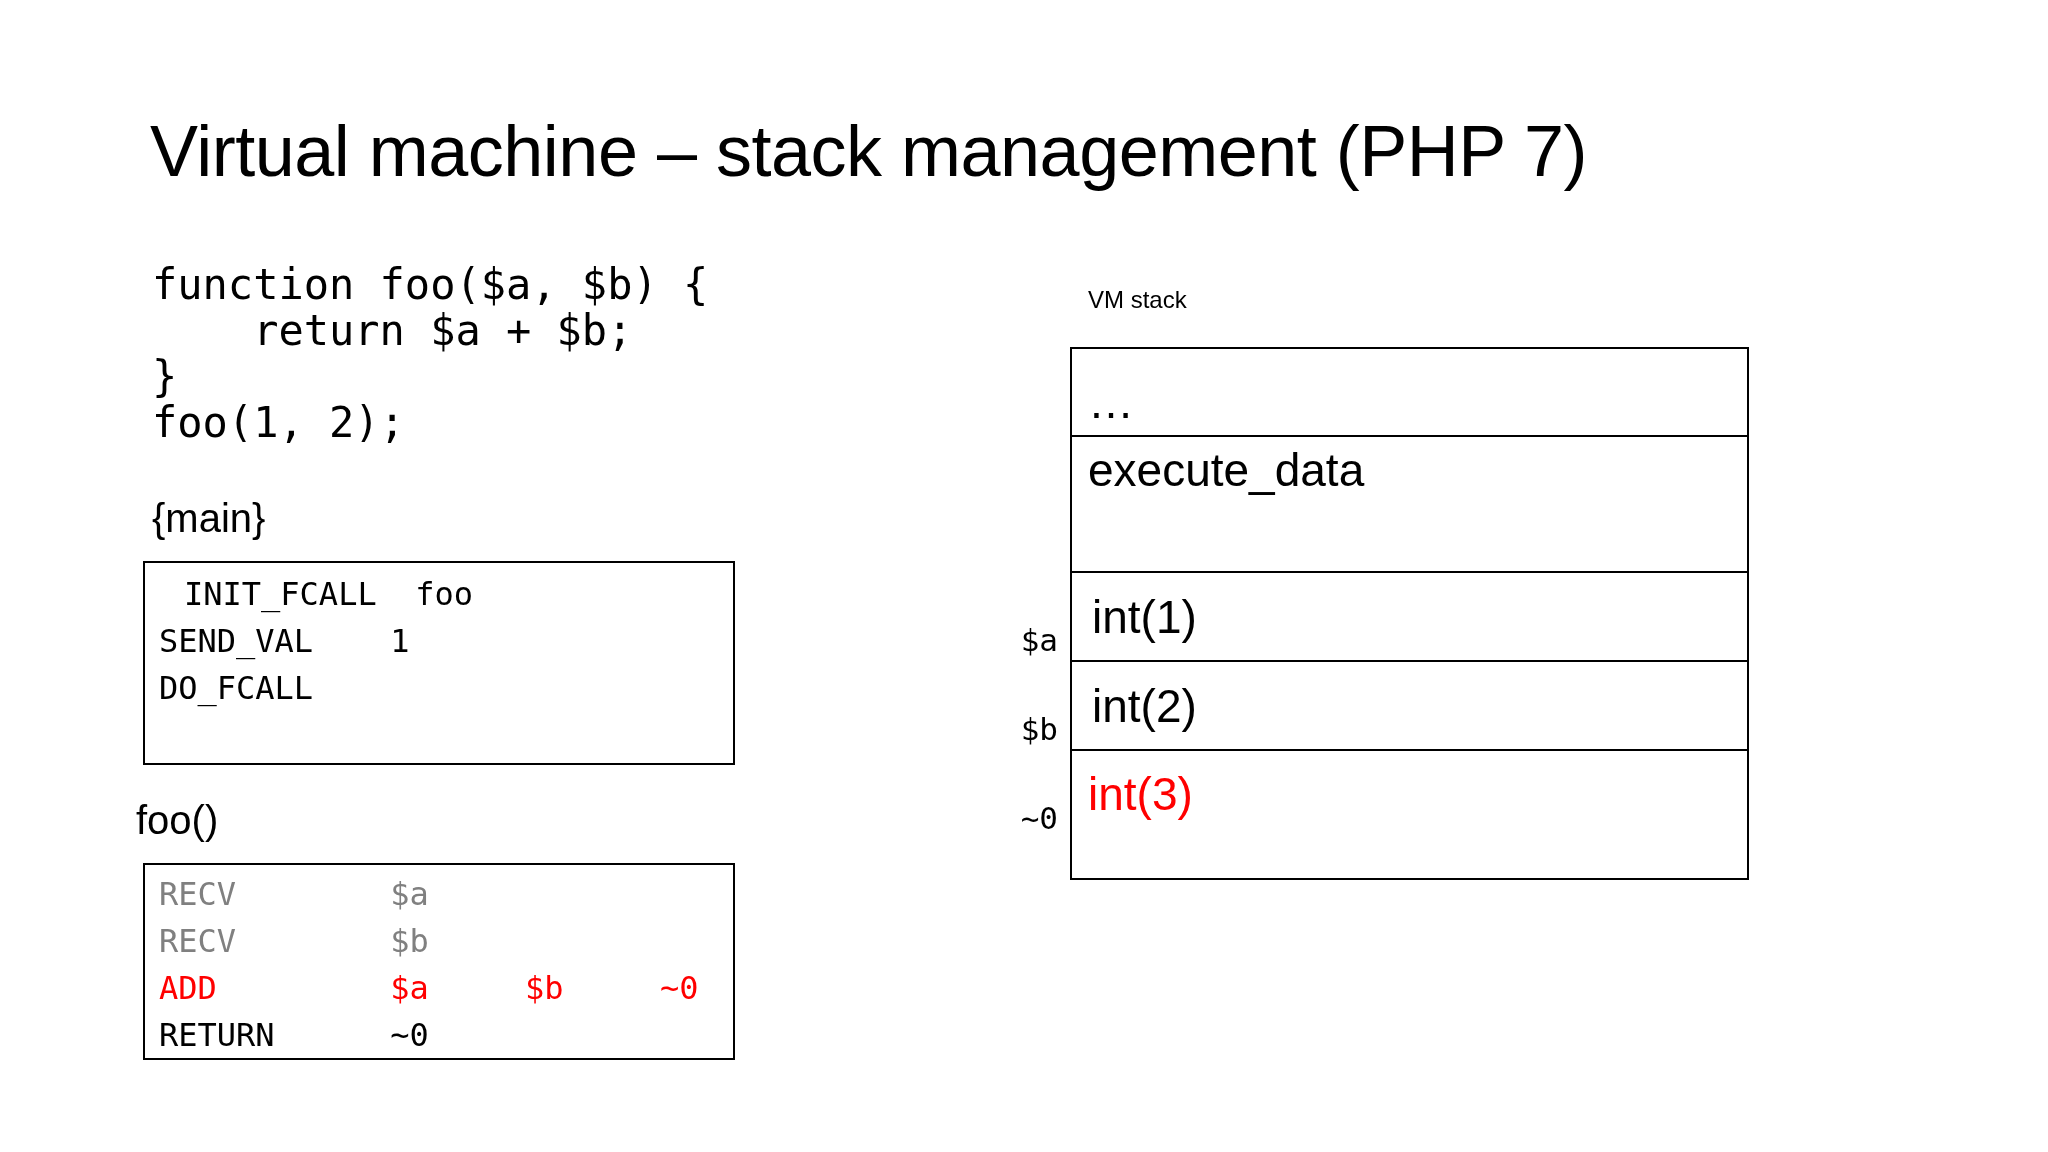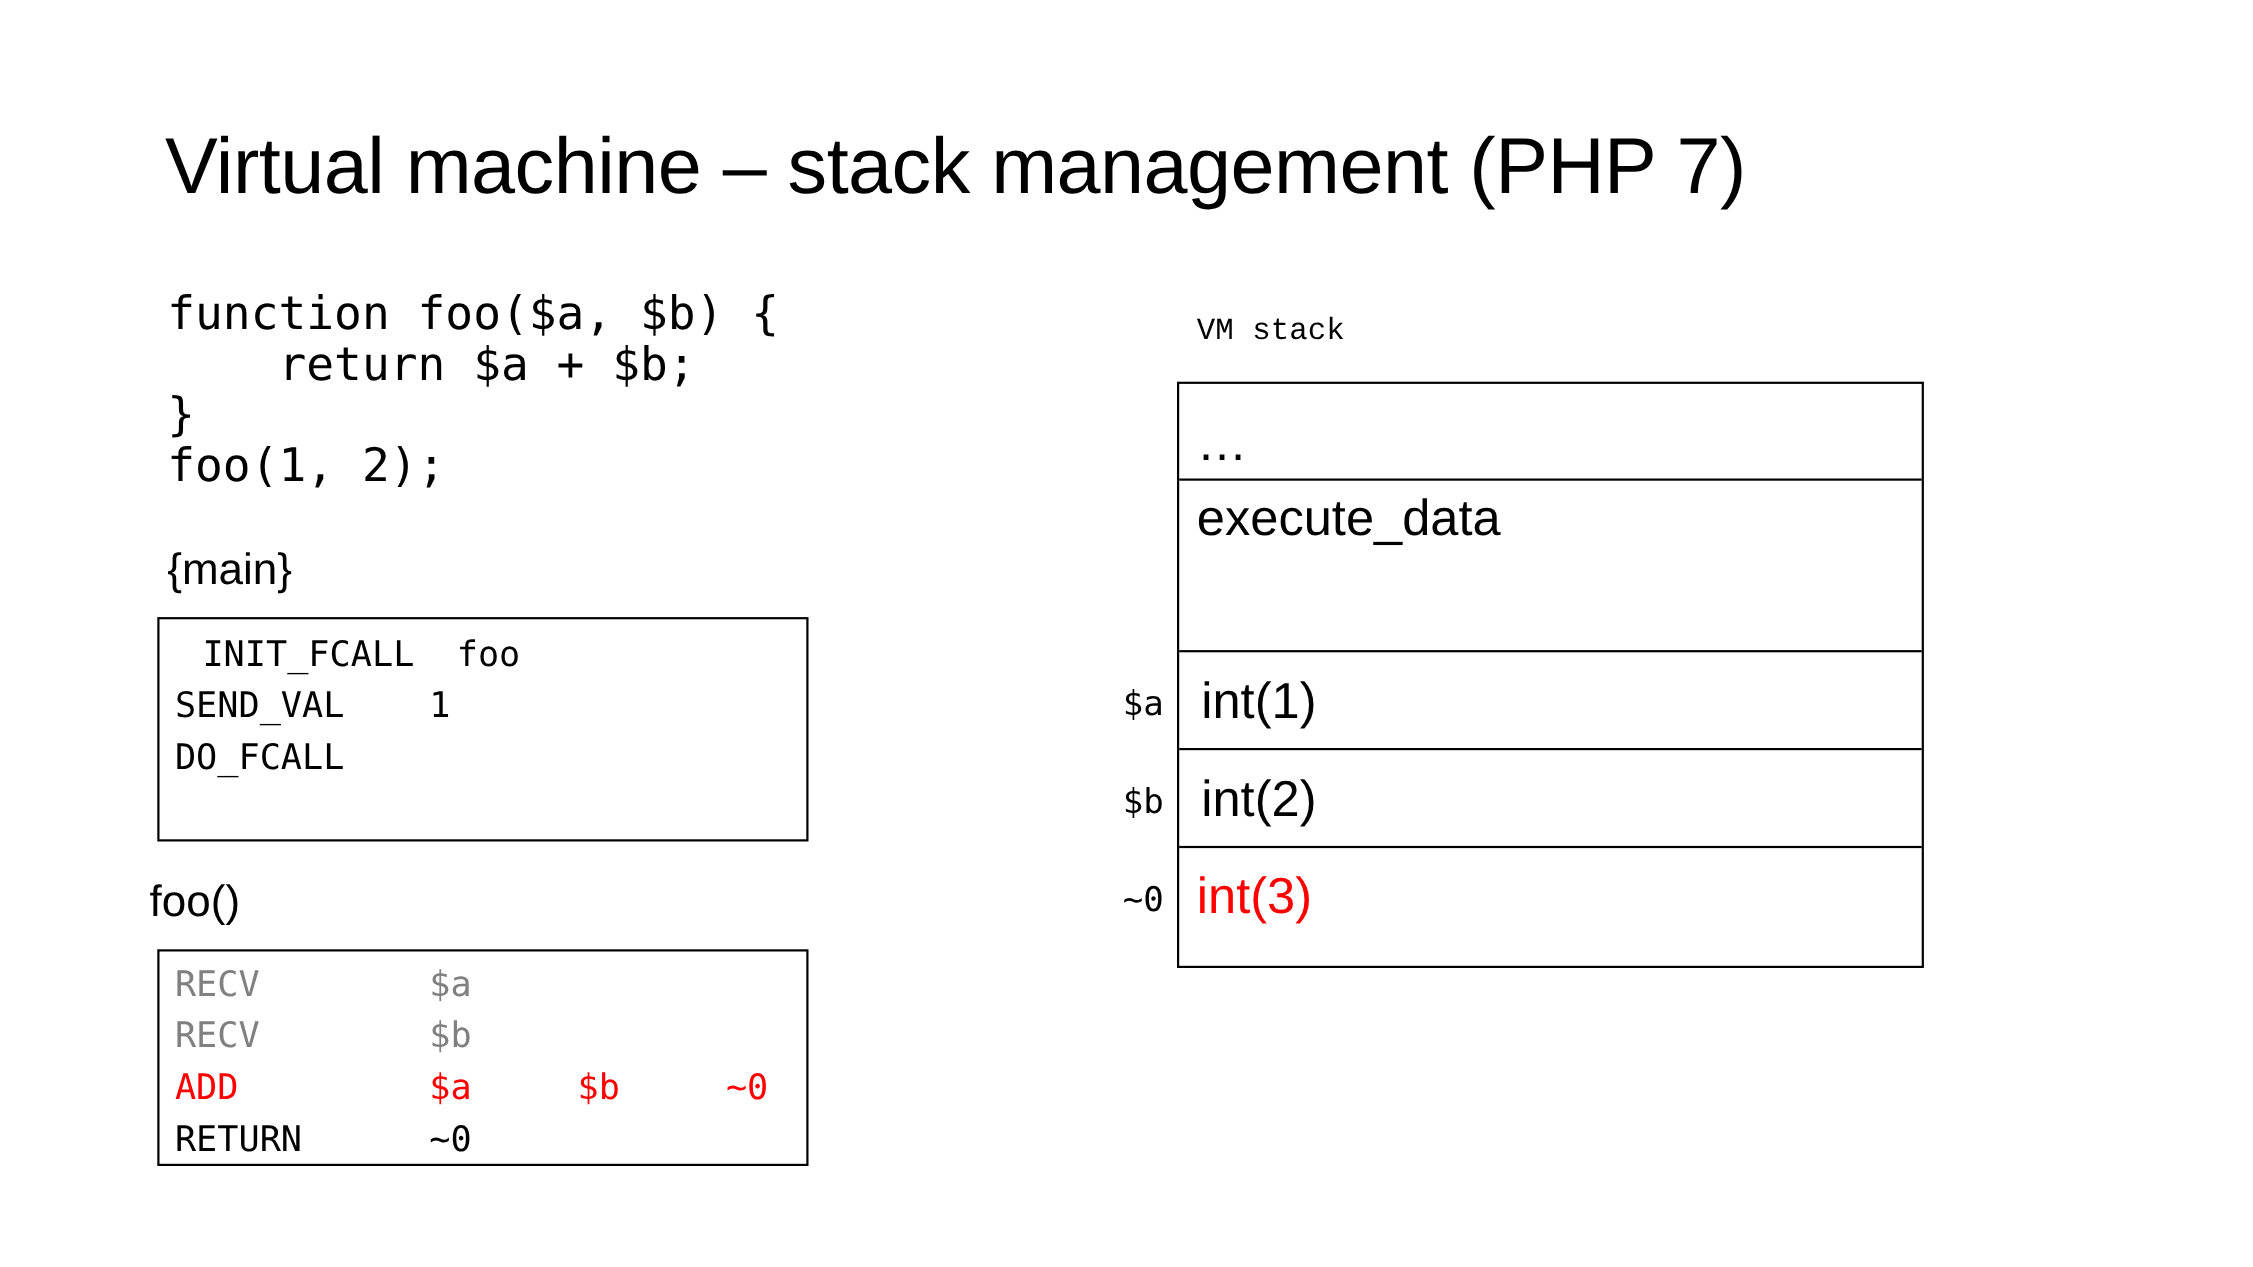--- a/index.html
+++ b/index.html
@@ -77,25 +77,24 @@
 
   .op-gray { color: #808080; }
   .op-red  { color: #FF0000; }
   .op-black { color: #000000; }
 
   
   .vm-stack-label {
     position: absolute;
     left: 1088px;
     top: 288px;
-    font-size: 28px;
+    font-size: 24px;
     line-height: 1;
     white-space: nowrap;
     color: #000000;
-    font-family: Liberation Mono, monospace;
   }
 
   .vm-stack-box {
     position: absolute;
     left: 1070px;
     top: 347px;
     width: 679px;
     height: 533px;
     border: 2px solid #000000;
     box-sizing: border-box;
@@ -108,21 +107,21 @@
     border-bottom: 2px solid #000000;
     padding-left: 16px;
     font-size: 46px;
     color: #000000;
     display: flex;
     align-items: center;
   }
   .stack-cell:last-child { border-bottom: none; }
 
   .cell-ellipsis   { height: 88px; align-items: flex-end; padding-bottom: 6px; }
-  .cell-exec       { height: 156px; align-items: flex-start; padding-top: 6px; }
+  .cell-exec       { height: 136px; align-items: flex-start; padding-top: 6px; }
   .cell-slot       { height: 89px; padding-left: 20px; }
   .cell-slot-last  { height: 86px; }
 
   .cell-red { color: #FF0000; }
 
   
   .slot-label {
     position: absolute;
     width: 140px;
     text-align: right;

